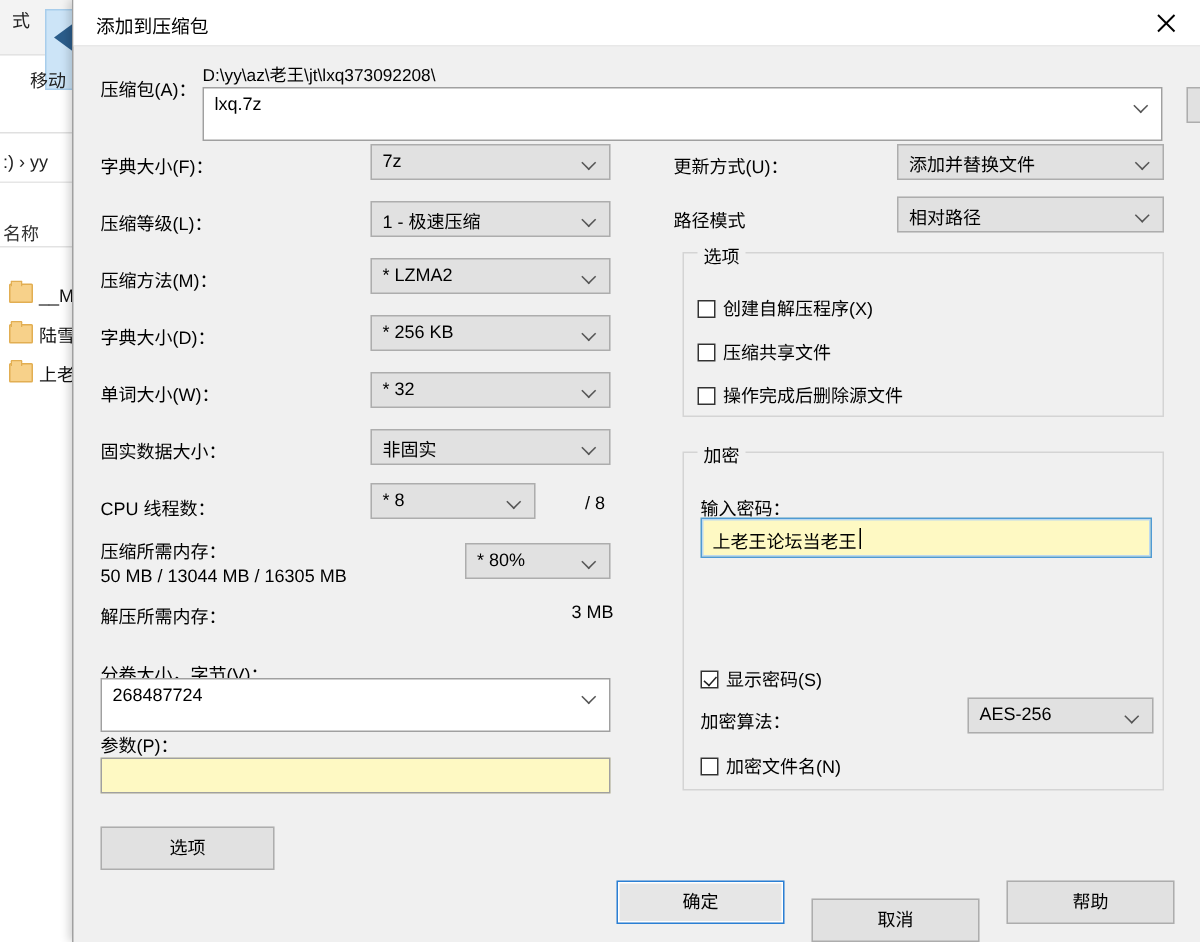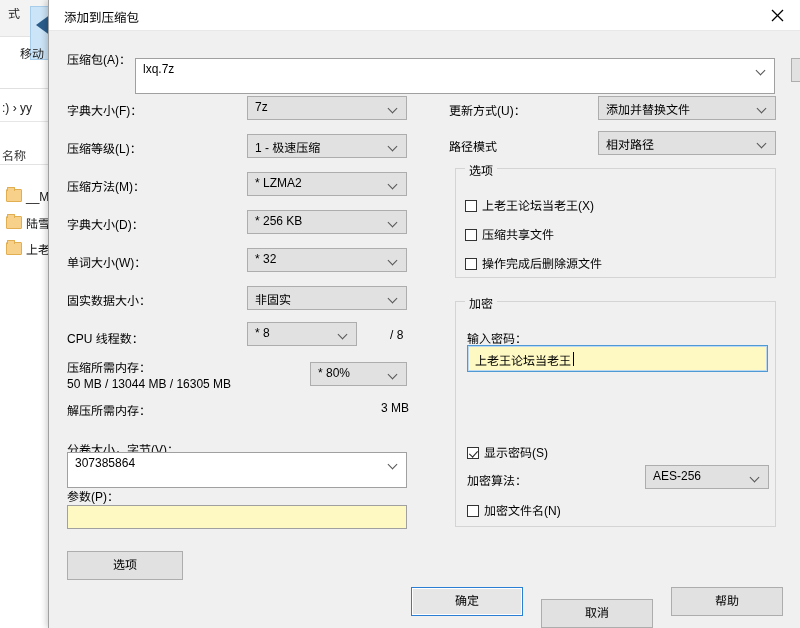--- a/index.html
+++ b/index.html
@@ -115,20 +115,21 @@
     <div id="close-btn">
       <svg width="13" height="13" viewBox="0 0 13 13">
         <line x1="1" y1="1" x2="12" y2="12" stroke="#000" stroke-width="1.3"></line>
         <line x1="12" y1="1" x2="1" y2="12" stroke="#000" stroke-width="1.3"></line>
       </svg>
     </div>
   </div>
   <div id="titlebar-bottom"></div>
 
   <div class="lbl" style="left:18px;top:50px">压缩包(A)：</div>
+  <div class="smalltxt" style="left:86px;top:41px;font-size:11.5px">D:\yy\az\老王\jt\lxq373092208\</div>
   <div class="ecombo" style="left:86px;top:58px;width:640px">
     <span class="val">lxq.7z</span>
     <span class="arw"></span>
   </div>
   <div id="browse-btn" style="left:742px;top:58px">
     
   </div>
 
   <div class="lbl" style="left:18px;top:101px">字典大小(F)：</div>
   <div class="combo" style="left:198px;top:96px;width:160px">
@@ -178,21 +179,21 @@
   <div class="combo" style="left:261px;top:362px;width:97px">
     <span class="val">* 80%</span>
     <span class="arw"></span>
   </div>
 
   <div class="lbl" style="left:18px;top:401px">解压所需内存：</div>
   <div class="smalltxt" style="left:332px;top:401px">3 MB</div>
 
   <div class="lbl" style="left:18px;top:440px">分卷大小，字节(V)：</div>
   <div class="ecombo" style="left:18px;top:452px;width:340px">
-    <span class="val">307385864</span>
+    <span class="val">268487724</span>
     <span class="arw"></span>
   </div>
 
   <div class="lbl" style="left:18px;top:487px">参数(P)：</div>
   <div class="tinput" style="left:18px;top:505px;width:340px">
     <span class="val"></span>
   </div>
 
   <div class="lbl" style="left:400px;top:101px">更新方式(U)：</div>
   <div class="combo" style="left:549px;top:96px;width:178px">
@@ -203,21 +204,21 @@
   <div class="lbl" style="left:400px;top:137px">路径模式</div>
   <div class="combo" style="left:549px;top:131px;width:178px">
     <span class="val">相对路径</span>
     <span class="arw"></span>
   </div>
 
   <div class="group" style="left:406px;top:168px;width:321px;height:110px">
     <span class="gtitle">选项</span>
   </div>
   <div class="cb" style="left:416px;top:196px">
-    <span class="box"></span><span>上老王论坛当老王(X)</span>
+    <span class="box"></span><span>创建自解压程序(X)</span>
   </div>
   <div class="cb" style="left:416px;top:225px">
     <span class="box"></span><span>压缩共享文件</span>
   </div>
   <div class="cb" style="left:416px;top:254px">
     <span class="box"></span><span>操作完成后删除源文件</span>
   </div>
 
   <div class="group" style="left:406px;top:301px;width:321px;height:226px">
     <span class="gtitle">加密</span>

